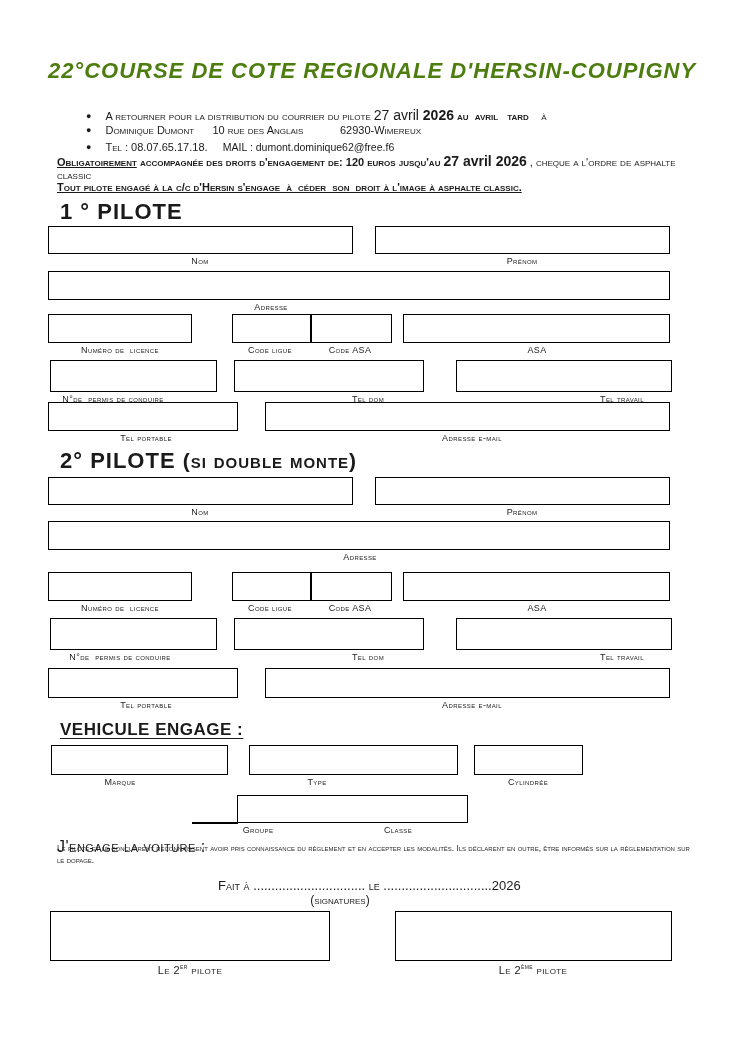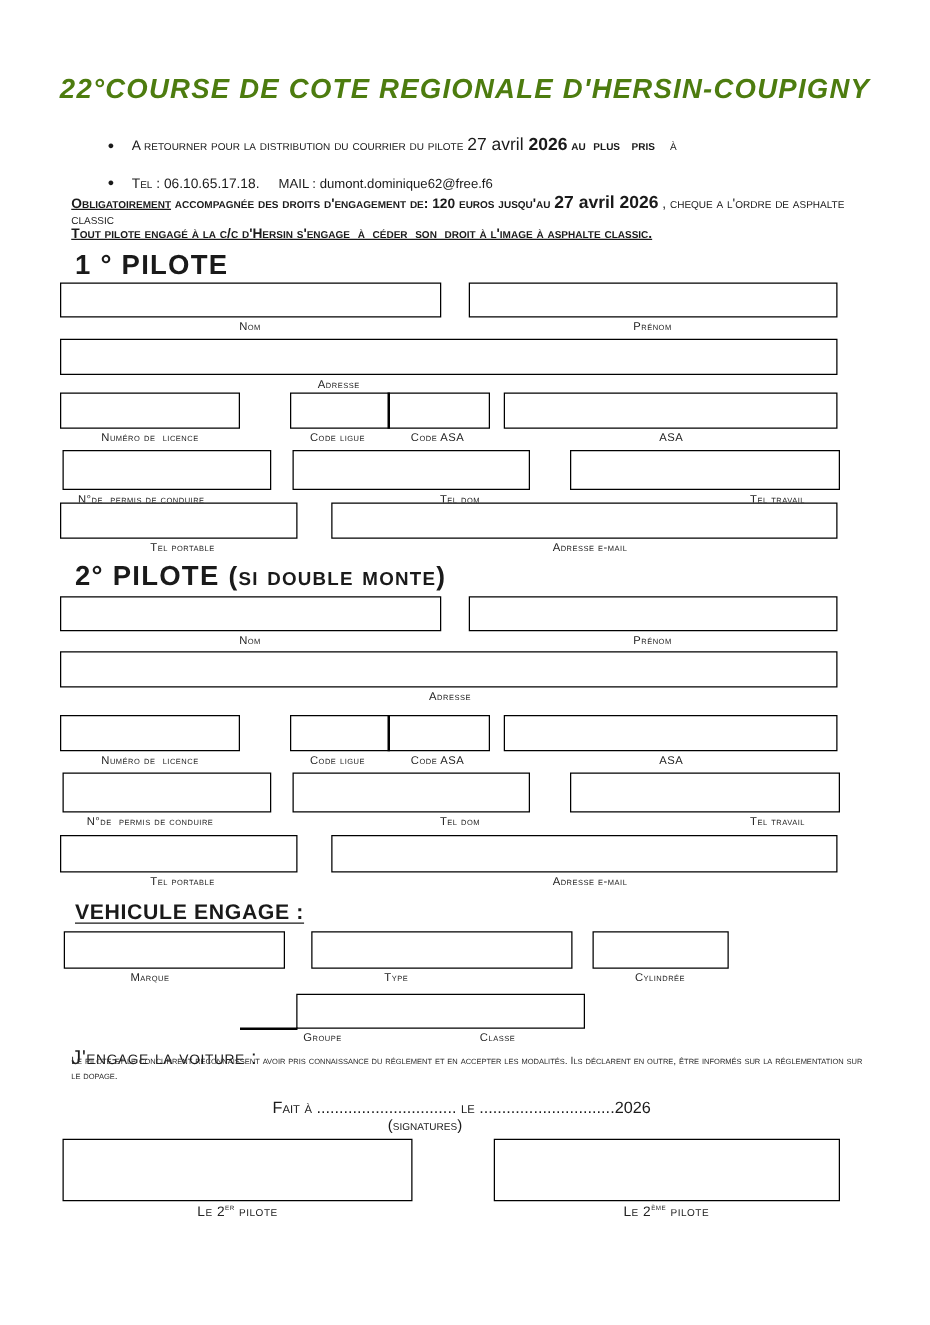--- a/index.html
+++ b/index.html
@@ -66,24 +66,25 @@
   .siglbl sup { font-size:7px; }
   .blue { } 
 </style>
 </head>
 <body>
 
 <div class="page">
 
   <div class="title blue" style="color: #4d7c0f;">22°COURSE DE COTE REGIONALE D'HERSIN-COUPIGNY</div>
 
-  <div class="bline" style="top:107px"><span class="bdot">●</span><span>A retourner pour la distribution du courrier du pilote </span><span class="big">27 avril </span><span class="big b">2026</span><span class="b"> au  plus   pris</span><span>    à</span></div>
+  <div class="bline" style="top:107px"><span class="bdot">●</span><span>A retourner pour la distribution du courrier du pilote </span><span class="big">27 avril </span><span class="big b">2026</span><span class="b"> au  avril   tard</span><span>    à</span></div>
 
+  <div class="bline" style="top:124px"><span class="bdot">●</span><span>Dominique Dumont      10 rue des Anglais            62930-Wimereux</span></div>
 
-  <div class="bline" style="top:141px"><span class="bdot">●</span><span>Tel : 06.10.65.17.18.     </span><span class="mailtxt">MAIL : dumont.dominique62@free.f6</span></div>
+  <div class="bline" style="top:141px"><span class="bdot">●</span><span>Tel : 08.07.65.17.18.     </span><span class="mailtxt">MAIL : dumont.dominique62@free.f6</span></div>
 
   <div class="para" style="top:155px"><span class="b u">Obligatoirement</span><span class="b"> accompagnée des droits d'engagement de: </span><span class="b">120 euros jusqu'au </span><span class="big b">27 avril 2026</span><span> , cheque a l'ordre de asphalte classic</span></div>
 
   <div class="para b u" style="top:181px">Tout pilote engagé à la c/c d'Hersin s'engage  à  céder  son  droit à l'image à asphalte classic.</div>
 
   <div class="sec-heading" style="left:60px;top:199px">1 ° PILOTE</div>
 
   <div class="box" style="left:48px;top:226px;width:305px;height:28px"></div>
   <div class="box" style="left:375px;top:226px;width:295px;height:28px"></div>
   <div class="lbl" style="left:200px;top:256px">Nom</div>

